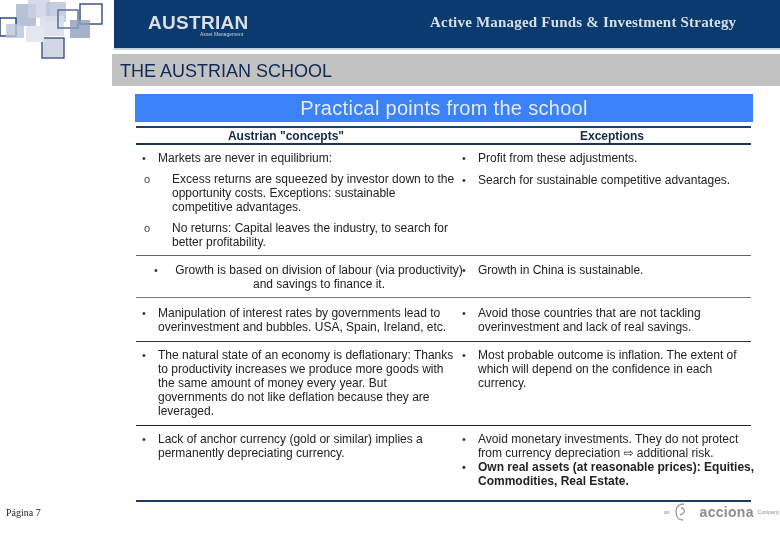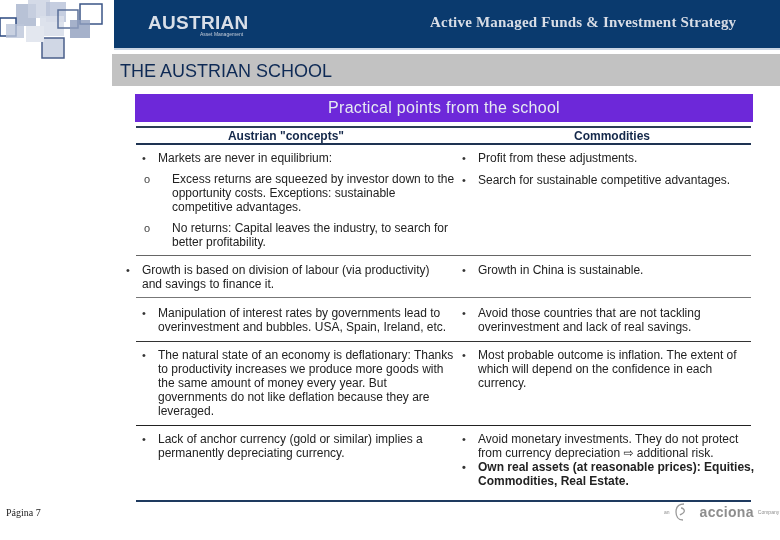--- a/index.html
+++ b/index.html
@@ -33,22 +33,22 @@
     .section-band {
       position: absolute; left: 112px; top: 54px; width: 668px; height: 32px;
       background: #c2c2c2;
     }
     .section-title {
       position: absolute; left: 120px; top: 61px; color: #0e2a55;
       font-family: "Liberation Sans", sans-serif; font-size: 18px; font-weight: normal;
     }
     .panel-title-bar {
       position: absolute; left: 135px; top: 94px; width: 618px; height: 28px;
-      background: #6d28d9; color: #e6ebf2; text-align: center;
-      font-size: 16px; line-height: 28px; letter-spacing: 0.3px;
+      background: #3b82f6; color: #e6ebf2; text-align: center;
+      font-size: 20px; line-height: 28px; letter-spacing: 0.3px;
     }
     .hr { position: absolute; left: 136px; width: 615px; }
     .col-head {
       position: absolute; top: 129px; font-weight: bold; font-size: 12px; color: #14284a;
       text-align: center;
     }
     .cell { position: absolute; font-size: 12px; color: #222; line-height: 14px; }
     .bullet-item { position: relative; padding-left: 22px; margin: 0; }
     .bullet-item::before {
       content: "\2022"; position: absolute; left: 6px; top: 0; color: #333; font-size: 11px;
@@ -90,41 +90,41 @@
 <div class="tagline">Active Managed Funds &amp; Investment Strategy</div>
 <div class="header-underline"></div>
 
 <div class="section-band"></div>
 <div class="section-title">THE AUSTRIAN SCHOOL</div>
 
 <div class="panel-title-bar">Practical points from the school</div>
 
 <div class="hr" style="top:126px;height:2px;background:#2c3e55;"></div>
 <div class="col-head" style="left:136px;width:300px;">Austrian "concepts"</div>
-<div class="col-head" style="left:456px;width:312px;">Commodities</div>
+<div class="col-head" style="left:456px;width:312px;">Exceptions</div>
 <div class="hr" style="top:143px;height:2px;background:#1e3352;"></div>
 
 <div class="cell" style="left:136px;top:151px;width:320px;">
   <div class="bullet-item">Markets are never in equilibrium:</div>
   <div class="sub-item">
     <span class="marker">o</span>
     <span>Excess returns are squeezed by investor down to the opportunity costs. Exceptions: sustainable competitive advantages.</span>
   </div>
   <div class="sub-item">
     <span class="marker">o</span>
     <span>No returns: Capital leaves the industry, to search for better profitability.</span>
   </div>
 </div>
 <div class="cell" style="left:456px;top:151px;width:300px;">
   <div class="bullet-item">Profit from these adjustments.</div>
   <div class="bullet-item" style="margin-top:8px;">Search for sustainable competitive advantages.</div>
 </div>
 <div class="hr" style="top:255px;height:1px;background:#666;"></div>
 
-<div class="cell" style="left:120px;top:263px;width:320px;">
+<div class="cell" style="left:148px;top:263px;width:320px;text-align:center;">
   <div class="bullet-item">Growth is based on division of labour (via productivity) and savings to finance it.</div>
 </div>
 <div class="cell" style="left:456px;top:263px;width:300px;">
   <div class="bullet-item">Growth in China is sustainable.</div>
 </div>
 <div class="hr" style="top:297px;height:1px;background:#777;"></div>
 
 <div class="cell" style="left:136px;top:306px;width:320px;">
   <div class="bullet-item">Manipulation of interest rates by governments lead to overinvestment and bubbles. USA, Spain, Ireland, etc.</div>
 </div>

